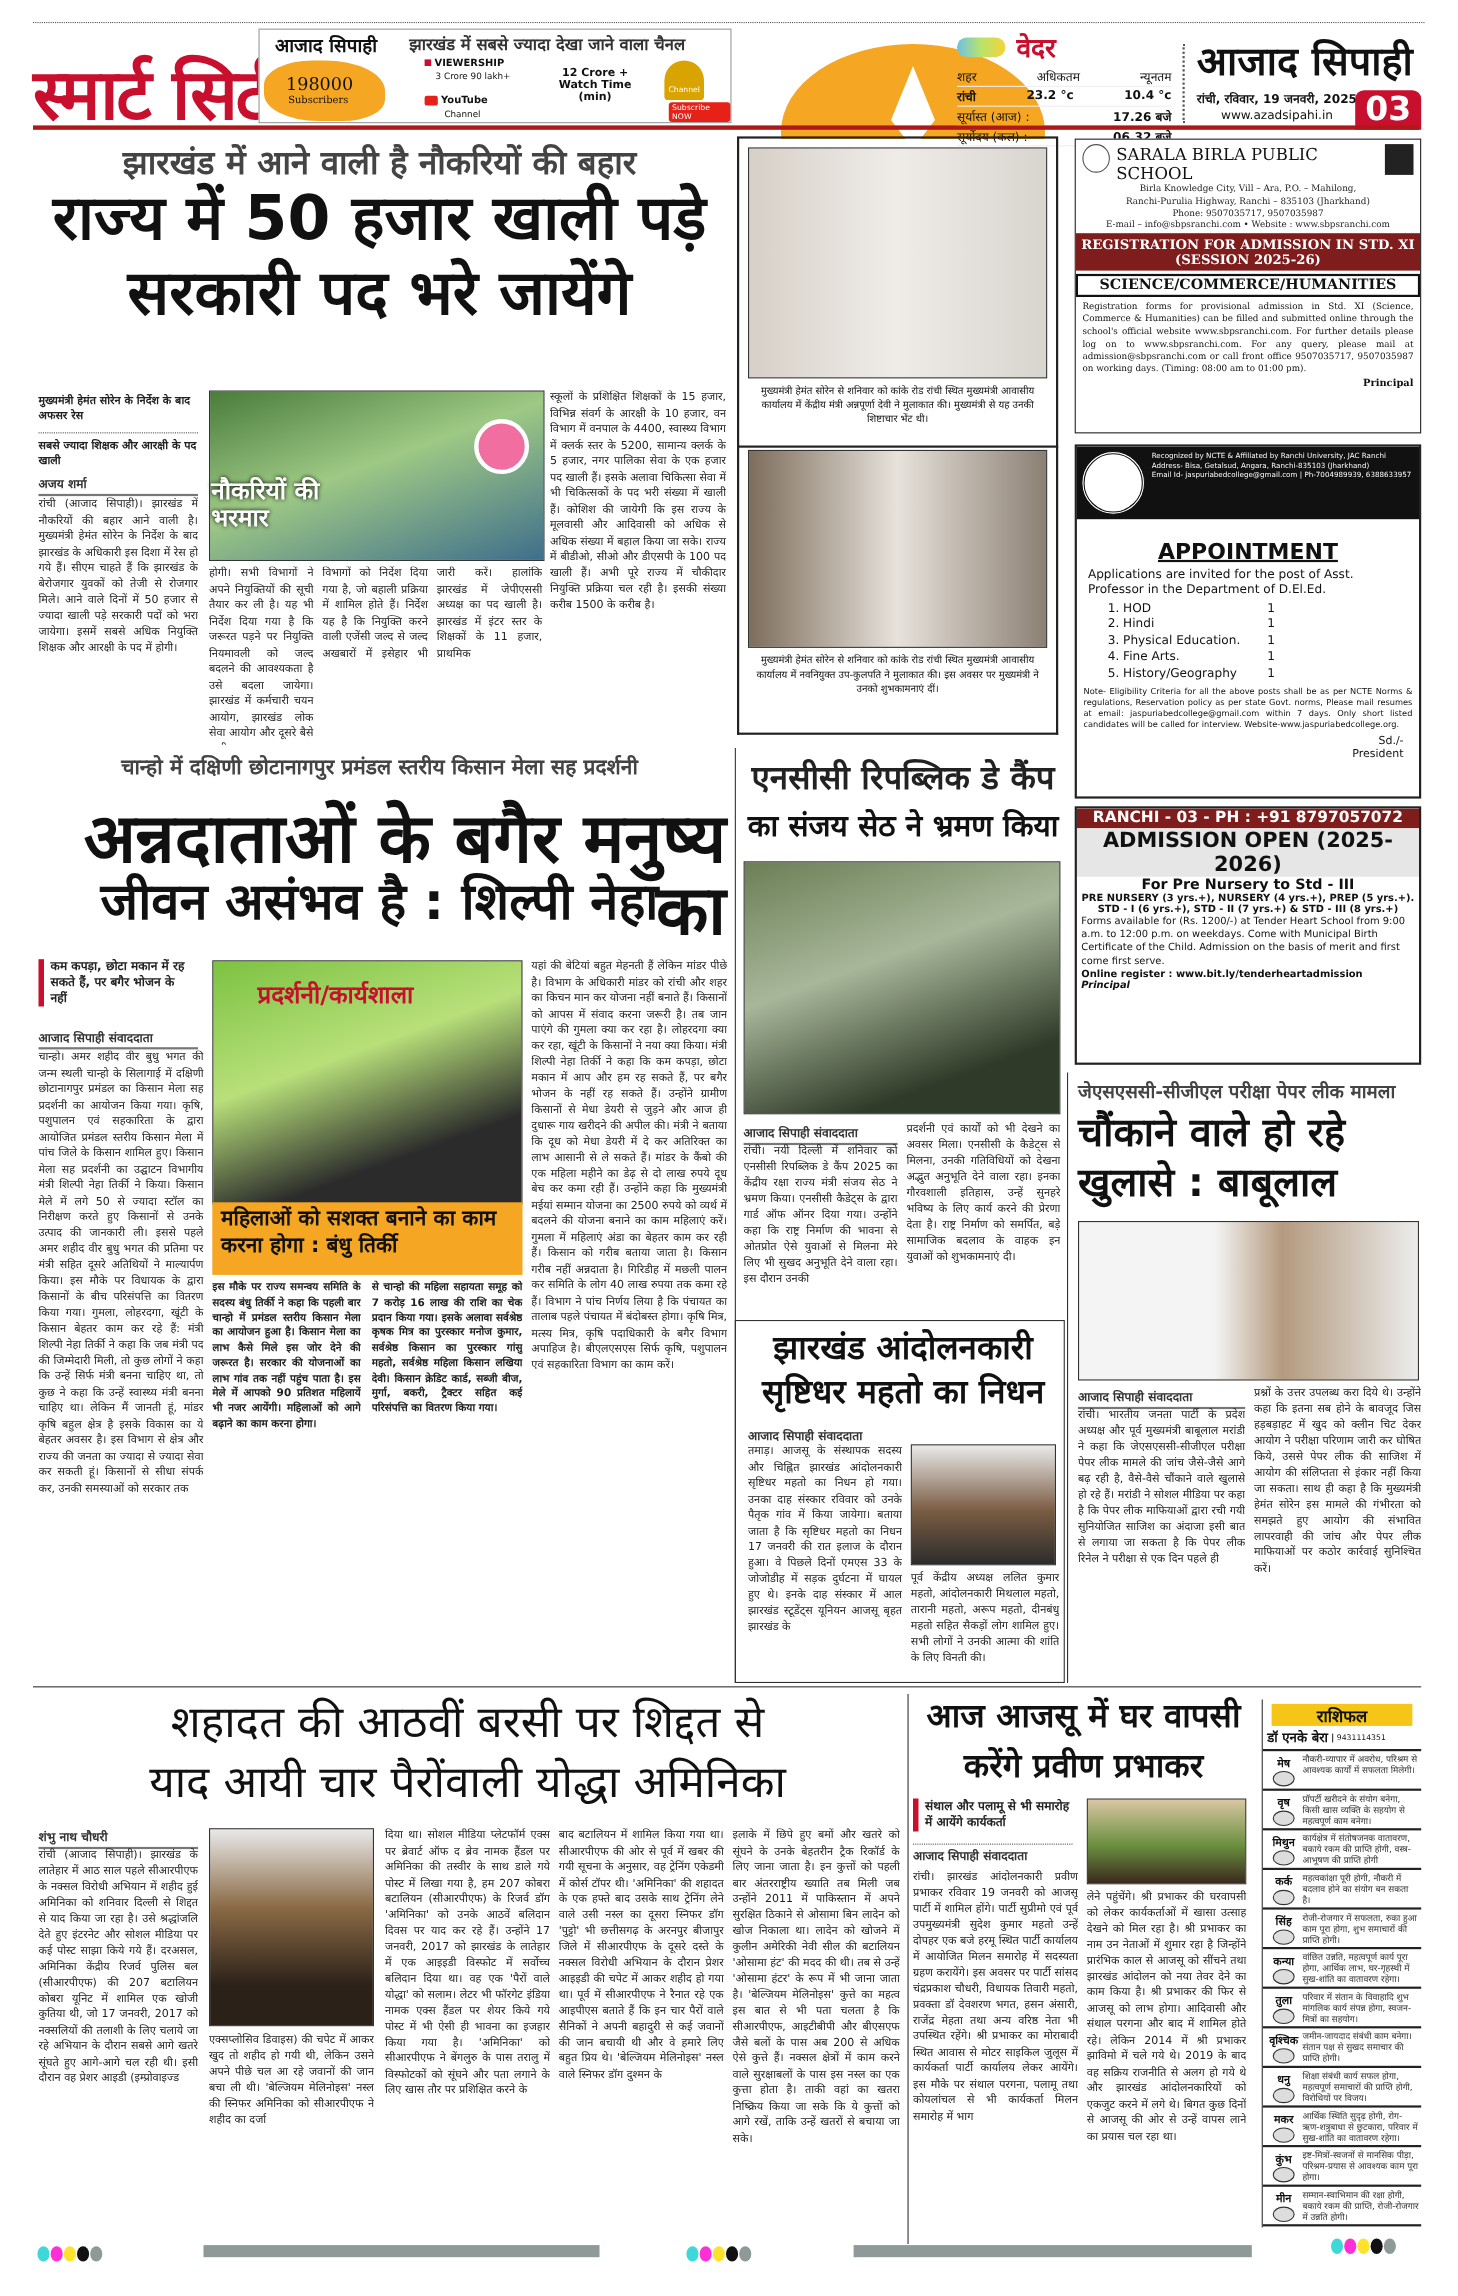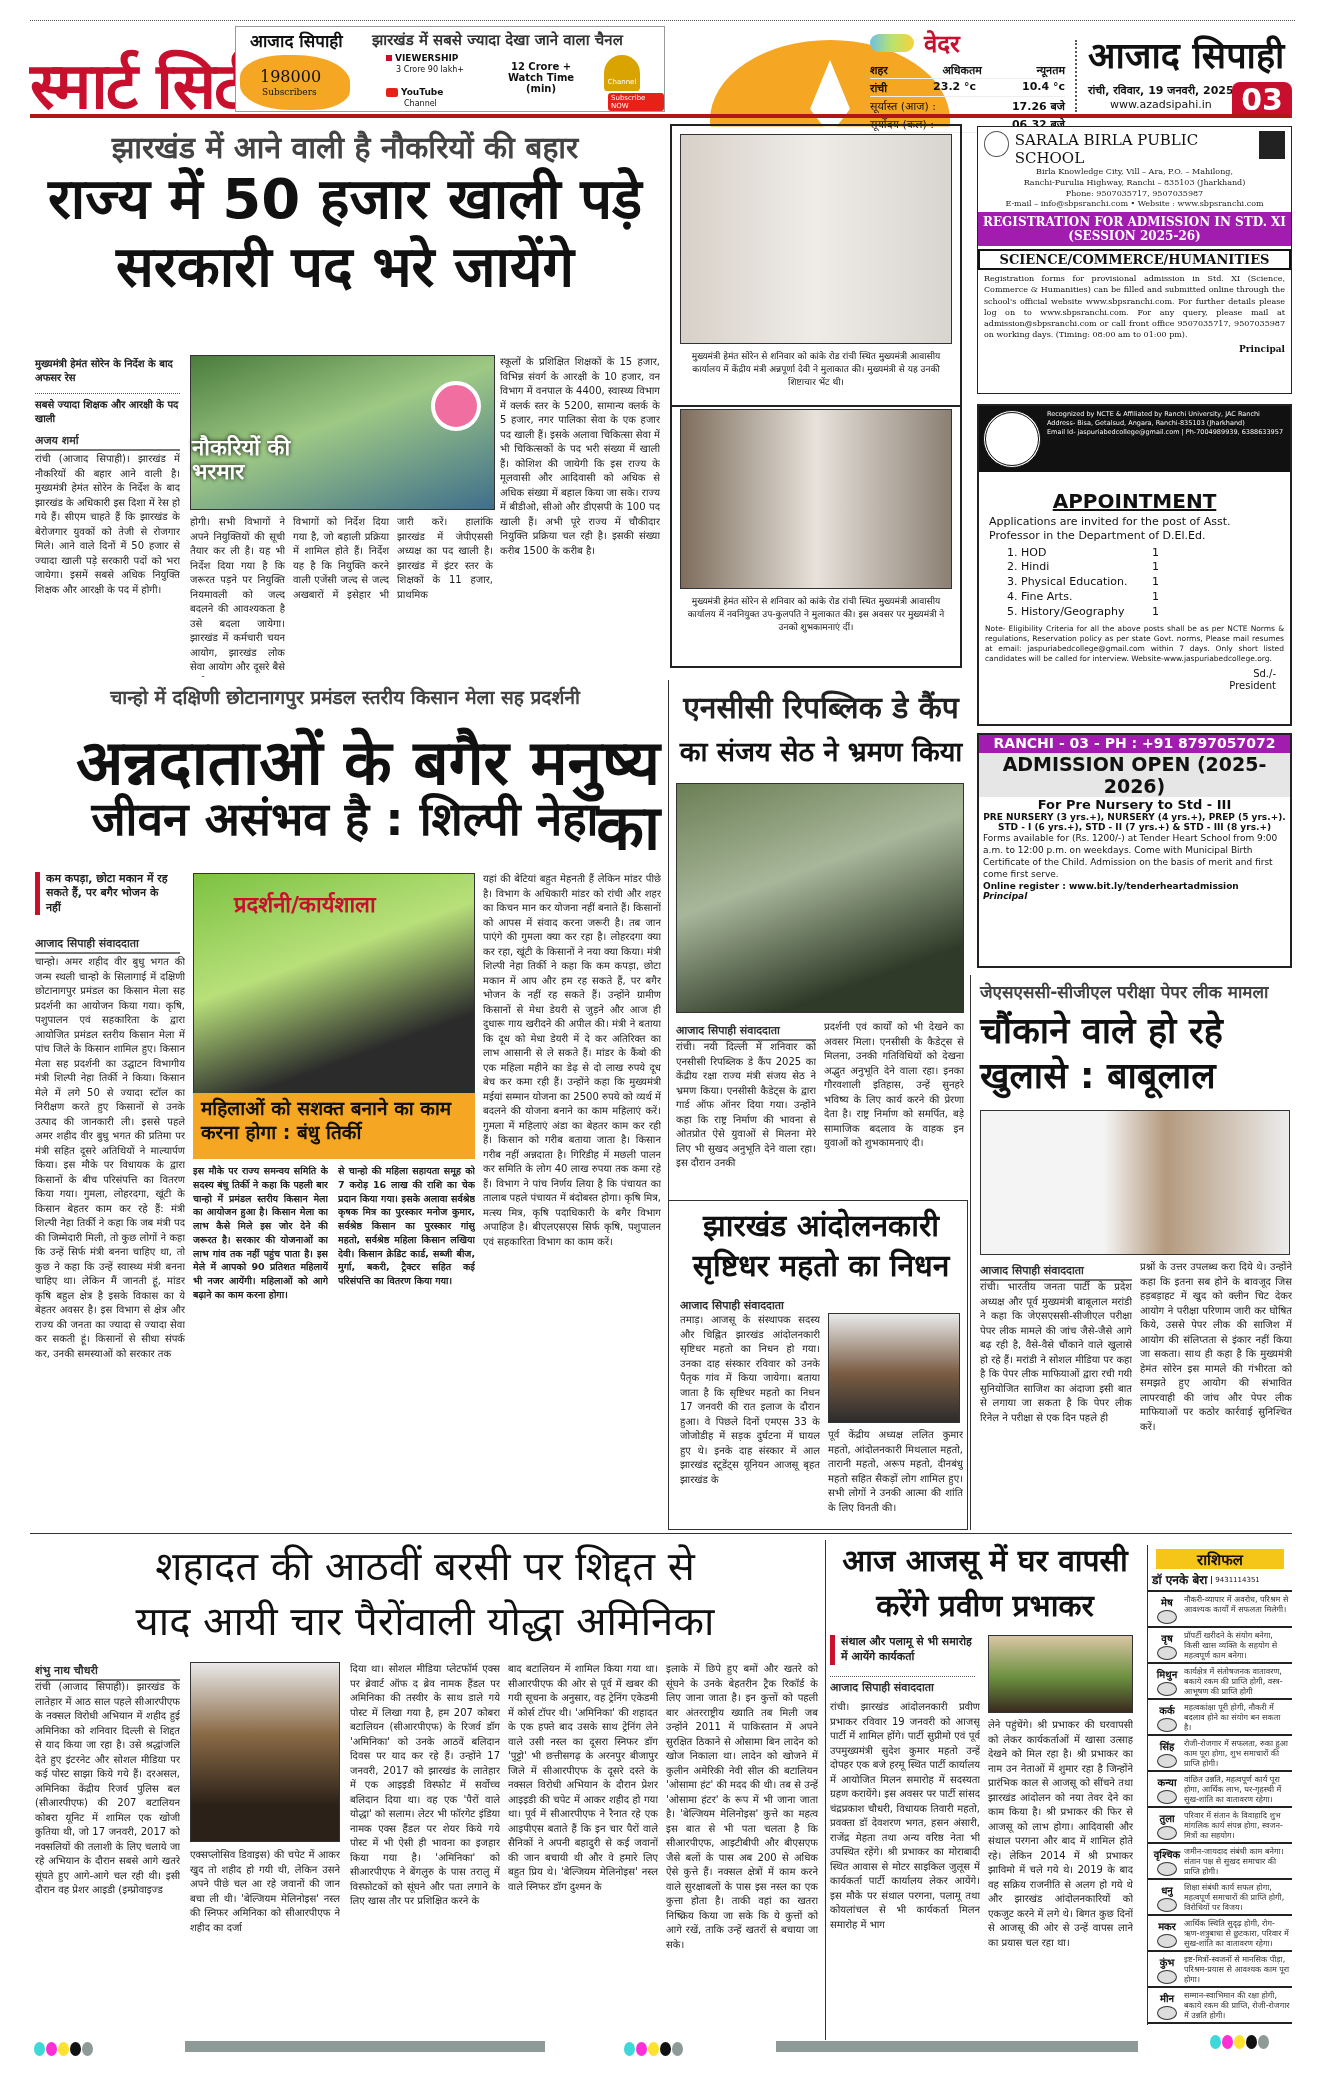--- a/index.html
+++ b/index.html
@@ -16,21 +16,21 @@
 .pen{left:710px;top:40px;width:240px;height:160px;border-radius:50%;background:#f5a623;clip-path:inset(0 0 46% 0)}
 .weather{left:870px;top:26px;width:195px;font-size:11px}
 .weather .row{display:flex;justify-content:space-between;padding:1px 0;border-bottom:1px solid #eee}
 .masthead{left:1088px;top:30px;font-size:36px;font-weight:bold}
 .pagebadge{left:1232px;top:82px;width:60px;height:36px;background:#c8102e;color:#fff;font-size:30px;font-weight:bold;text-align:center;border-radius:8px 8px 0 0}
 .kicker{color:#444;font-weight:bold}
 .h1{font-weight:bold;color:#111;line-height:1.05}
 .col{font-size:10px;line-height:1.45;color:#222;text-align:justify;overflow:hidden}
 .photo{background:linear-gradient(135deg,#8a8f86,#c9c3b4 40%,#7a7060);border:1px solid #333}
 .ad{border:2px solid #222;background:#fff;overflow:hidden}
-.blackbar{background:#a21caf;color:#fff;text-align:center;font-weight:bold}
+.blackbar{background:#7f1d1d;color:#fff;text-align:center;font-weight:bold}
 .sub{border-left:5px solid #c8102e;padding-left:6px;font-size:11px;font-weight:bold;color:#222}
 .byline{font-size:11px;font-weight:bold;color:#333;border-bottom:2px solid #777;padding:2px 0}
 .rashi-row{display:flex;border-bottom:2px solid #222;padding:3px 2px;height:36px}
 .rashi-name{width:34px;font-size:10px;font-weight:bold;text-align:center}
 .rashi-text{font-size:8px;line-height:1.25;color:#333;flex:1}
 .vline{position:absolute;width:1px;background:#333}
 .cmyk span{display:inline-block;width:11px;height:14px;border-radius:50%;margin-right:1px}
 .strip{background:#8e9a97;height:11px}
 </style>
 </head>
@@ -60,21 +60,21 @@
 
 <div class="abs pen">
   <div style="position:absolute;left:100px;top:20px;width:40px;height:70px;background:#fff;clip-path:polygon(50% 0,100% 70%,60% 100%,40% 100%,0 70%)"></div>
 </div>
 
 <div class="abs weather">
   <div style="display:flex;align-items:center;gap:10px;margin-bottom:2px">
     <span style="display:inline-block;width:44px;height:18px;border-radius:10px;background:linear-gradient(90deg,#6ec1e4,#b9e36b,#f7d23a)"></span>
     <span style="font-size:24px;font-weight:bold;color:#c8102e">वेदर</span>
   </div>
-  <div class="row" style="font-weight:bold">
+  <div class="row" style="font-weight:normal">
       <span>शहर</span>
       <span>अधिकतम</span>
       <span>न्यूनतम</span>
     </div>
   <div class="row" style="font-weight:bold">
       <span>रांची</span>
       <span>23.2 °c</span>
       <span>10.4 °c</span>
     </div>
   <div class="row">

